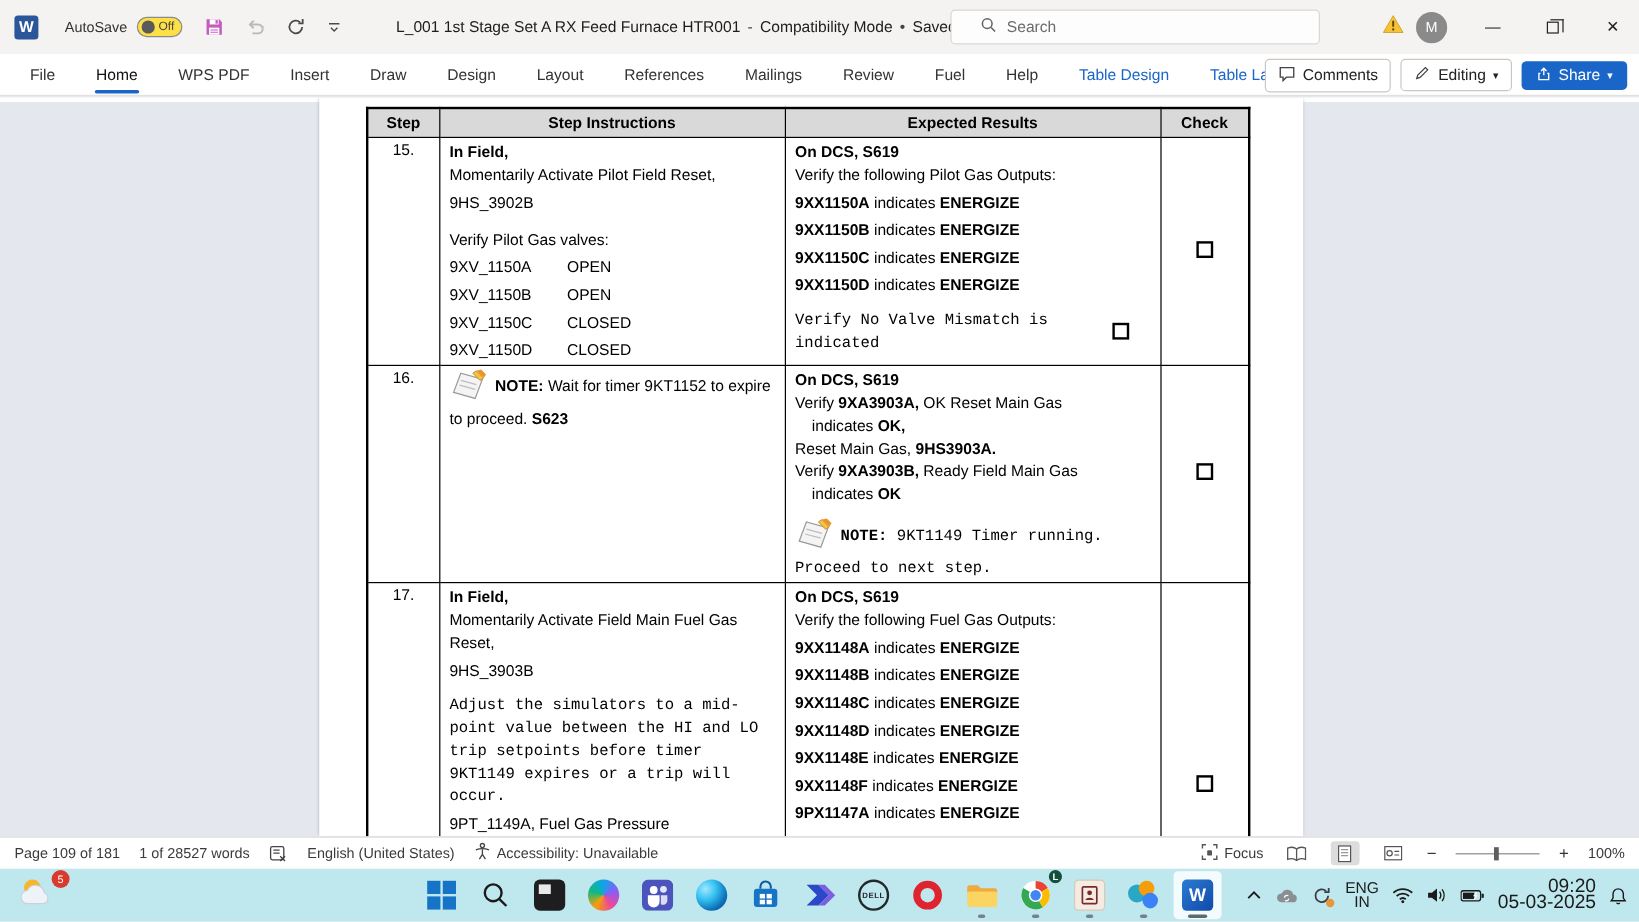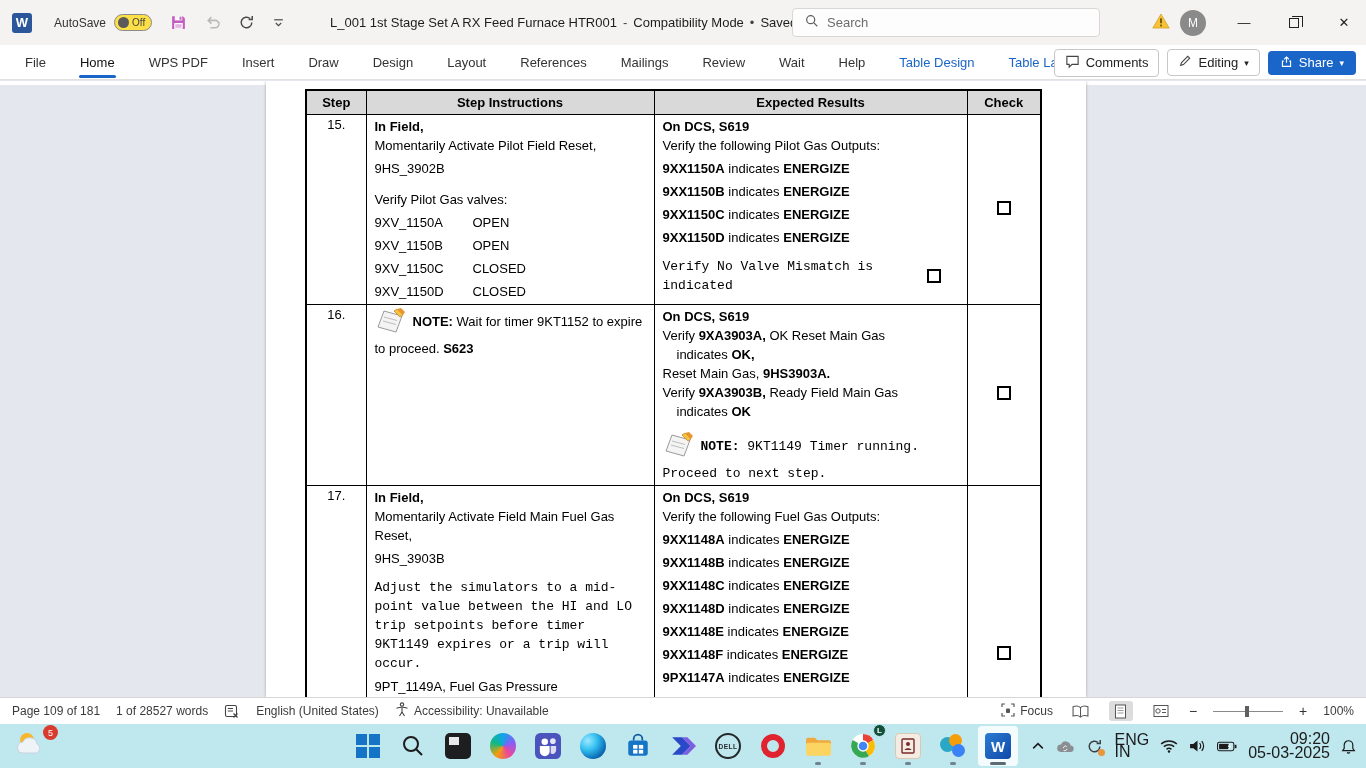--- a/index.html
+++ b/index.html
@@ -14,21 +14,21 @@
   .autosave-label { font-size:12px; color:#333; margin-left:22px; }
   .toggle { width:38px; height:17px; border:1px solid #8a8a8a; border-radius:9px; margin-left:8px;
             display:flex; align-items:center; background:#fde047; position:relative; }
   .toggle-knob { width:11px; height:11px; border-radius:50%; background:#5a5a5a; margin-left:3px; }
   .toggle-state { font-size:10px; color:#444; margin-left:3px; }
   .qat { display:flex; align-items:center; gap:17px; margin-left:18px; }
   .qat svg { display:block; }
   .doc-title-wrap { margin-left:45px; display:flex; align-items:center; font-size:13px; color:#1d1d1d; white-space:nowrap; }
   .doc-title-sep { margin:0 6px; color:#444; }
   .search-box { position:absolute; left:792px; top:8px; width:308px; height:29px; background:#fdfdfd;
-                border:1px solid #d9d7d5; border-radius:4px; display:flex; align-items:center; padding-left:12px; gap:8px; }
+                border:1px solid #d9d7d5; border-radius:4px; display:flex; align-items:center; padding-left:24px; gap:8px; }
   .search-box span { font-size:13px; color:#6c6c6c; }
   .tb-right { position:absolute; right:0; top:0; height:45px; display:flex; align-items:center; gap:6px; }
   .warn-ico { margin-right:4px; }
   .avatar { width:26px; height:26px; border-radius:50%; background:#8a8a8a; color:#fff; font-size:12px;
             display:flex; align-items:center; justify-content:center; margin-right:10px; }
   .win-btn { width:44px; height:45px; display:flex; align-items:center; justify-content:center; color:#222; font-size:13px; }
   .restore-glyph { width:10px; height:10px; border:1px solid #222; position:relative; }
   .restore-glyph::before { content:''; position:absolute; left:2px; top:-3px; width:10px; height:10px; border:1px solid #222; border-left:none; border-bottom:none; }
 
   
@@ -87,21 +87,21 @@
   .tb-tile.active-tile { background:rgba(255,255,255,.82); }
   .tb-tile.run::after { content:''; position:absolute; bottom:1px; left:50%; transform:translateX(-50%);
                         width:6px; height:3px; border-radius:2px; background:#72828c; }
   .tb-tile.active-tile::after { content:''; position:absolute; bottom:1px; left:50%; transform:translateX(-50%);
                         width:16px; height:3px; border-radius:2px; background:#5c6a73; }
   .badge-red { position:absolute; top:-4px; right:-6px; min-width:15px; height:15px; border-radius:8px; background:#d83b2e;
                color:#fff; font-size:9px; display:flex; align-items:center; justify-content:center; padding:0 3px; }
   .badge-grn { position:absolute; top:-2px; right:-3px; width:13px; height:13px; border-radius:50%; background:#12503c;
                color:#fff; font-size:8px; font-weight:bold; display:flex; align-items:center; justify-content:center; border:1px solid #bfe7ee; }
   .tray { position:absolute; right:10px; top:0; height:44px; display:flex; align-items:center; gap:11px; }
-  .lang { font-size:16px; color:#1b1b1b; text-align:left; line-height:12px; }
+  .lang { font-size:13px; color:#1b1b1b; text-align:center; line-height:12px; }
   .clock { font-size:16px; color:#1b1b1b; text-align:right; line-height:14px; }
   .tray-ico { position:relative; display:flex; align-items:center; }
   .dot-org { position:absolute; right:-2px; bottom:-1px; width:7px; height:7px; border-radius:50%; background:#e8963c; }
 
   
   .ic-start { width:24px; height:24px; display:grid; grid-template-columns:11px 11px; grid-template-rows:11px 11px; gap:2px; }
   .ic-start div { background:#1574c5; }
   .ic-dark { width:26px; height:26px; background:#1e1e20; border-radius:5px; position:relative; }
   .ic-dark::before { content:''; position:absolute; left:4px; top:4px; width:10px; height:8px; background:#e8e8e8; }
   .ic-copilot { width:26px; height:26px; border-radius:50%;
@@ -198,21 +198,21 @@
         <span class="tab">File</span>
         <span class="tab active">Home</span>
         <span class="tab">WPS PDF</span>
         <span class="tab">Insert</span>
         <span class="tab">Draw</span>
         <span class="tab">Design</span>
         <span class="tab">Layout</span>
         <span class="tab">References</span>
         <span class="tab">Mailings</span>
         <span class="tab">Review</span>
-        <span class="tab">Wait</span>
+        <span class="tab">Fuel</span>
         <span class="tab">Help</span>
         <span class="tab ctx">Table Design</span>
         <span class="tab ctx">Table Layout</span>
       </div>
     <div class="ribbon-right">
       <div class="btn-outline">
         <span><svg width="15" height="15" viewBox="0 0 16 16">
               <path d="M2 2.5h12v8.5H7.5l-3 3v-3H2z" fill="none" stroke="#444" stroke-width="1.2"></path>
             </svg></span>
         <span>Comments</span>

